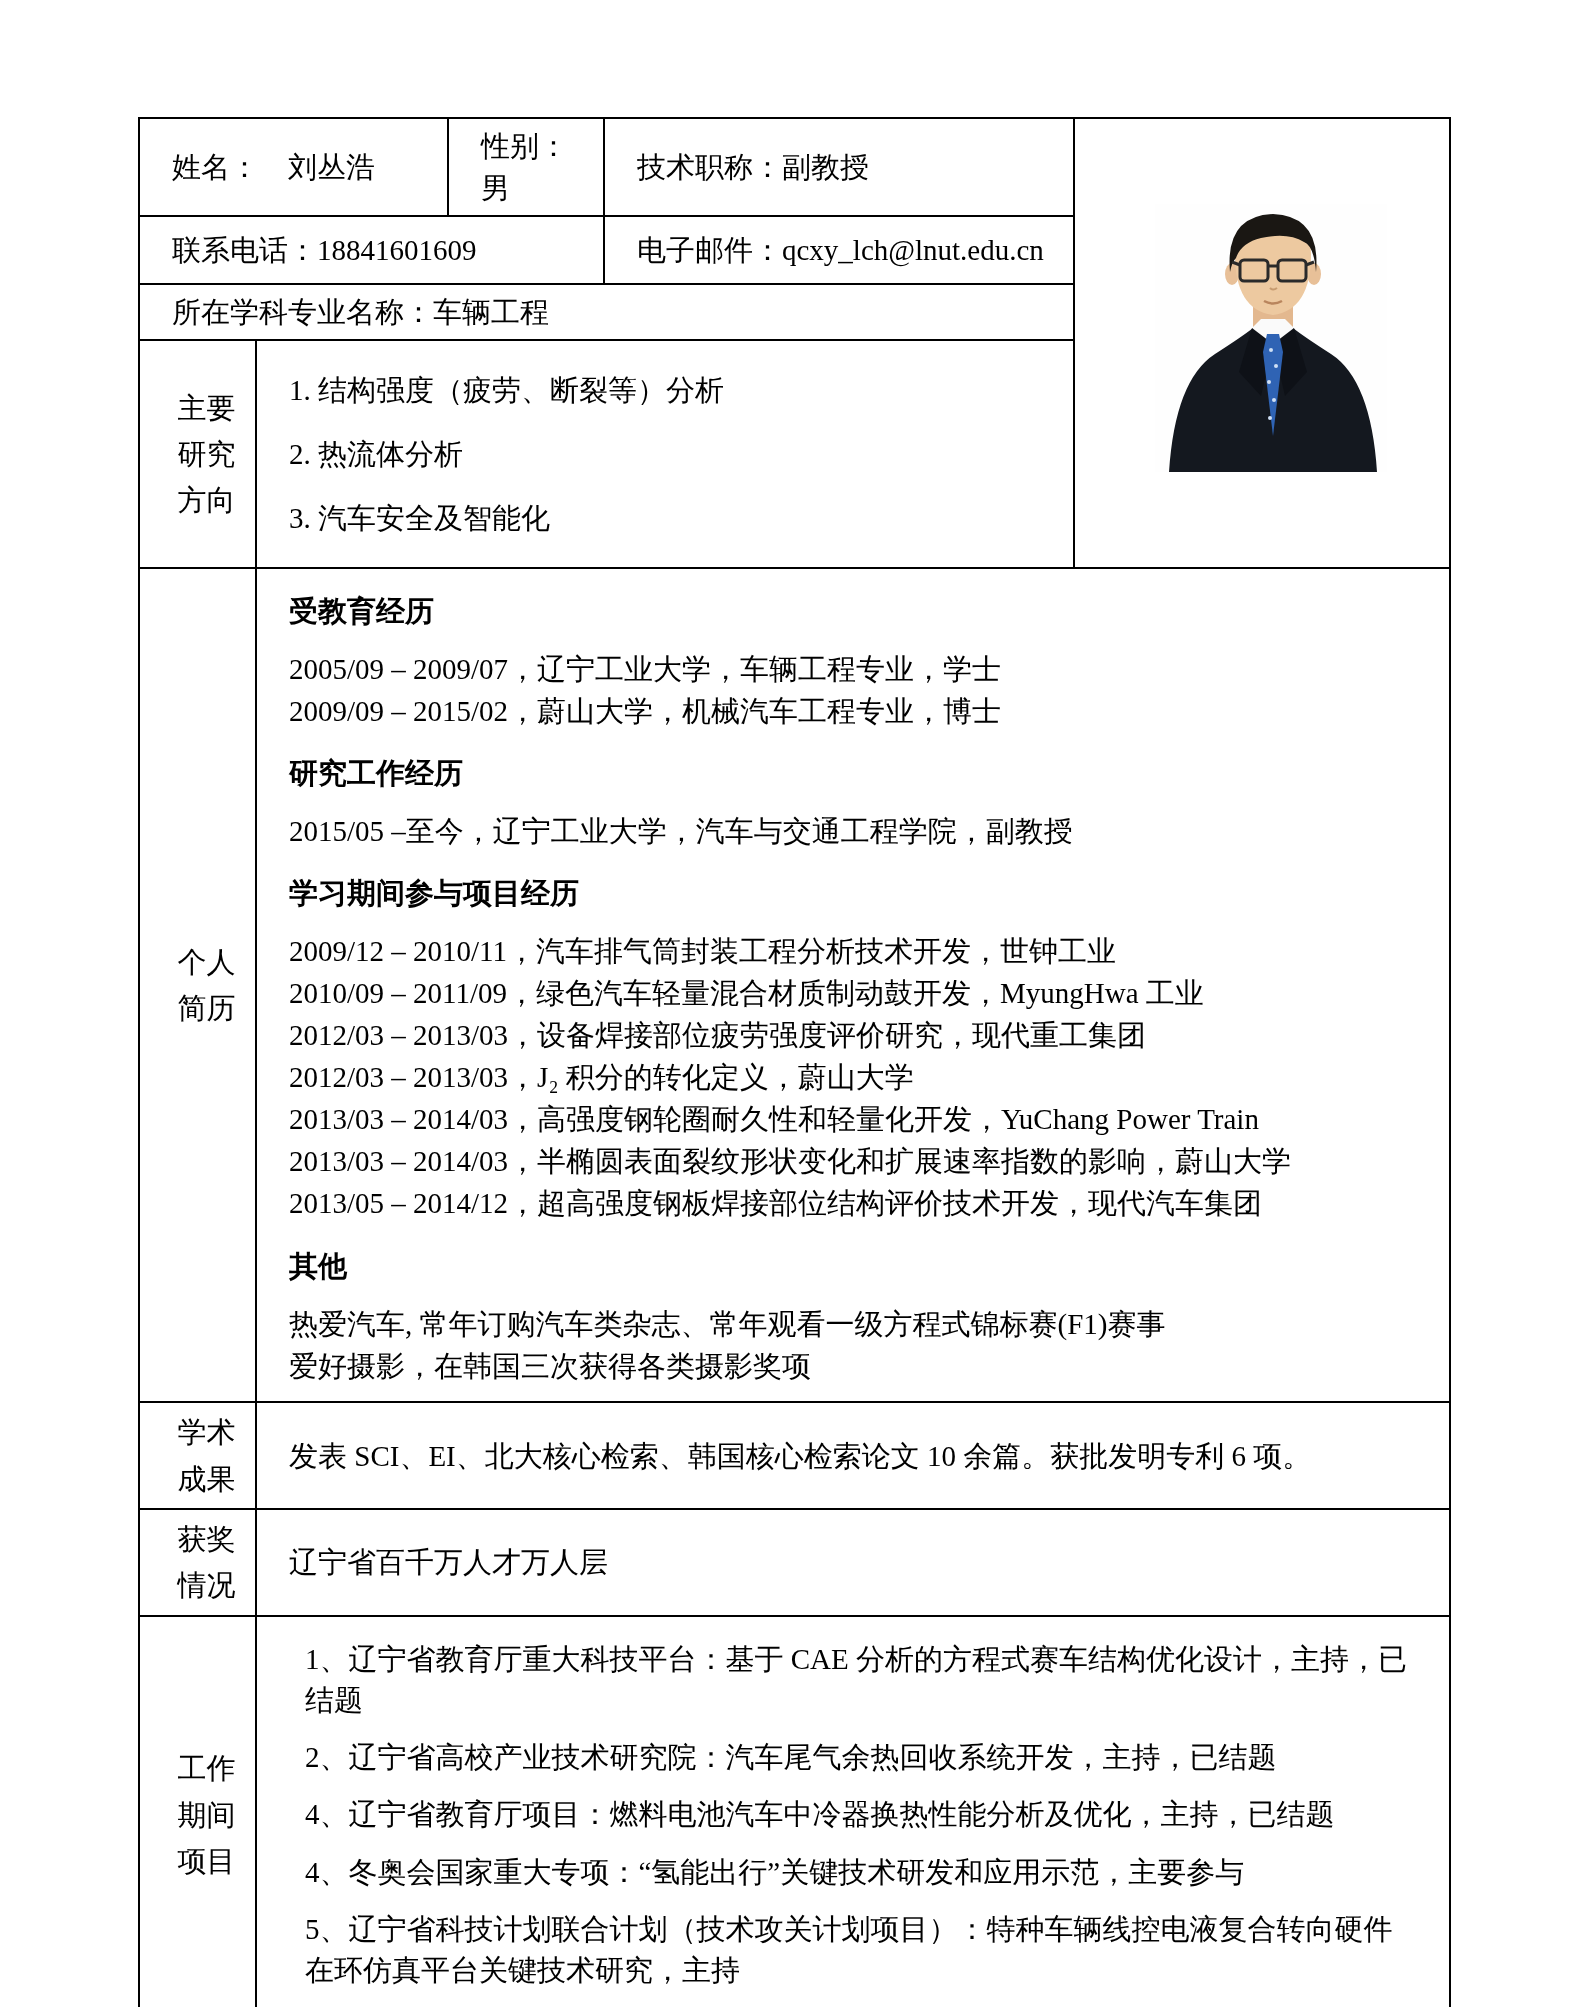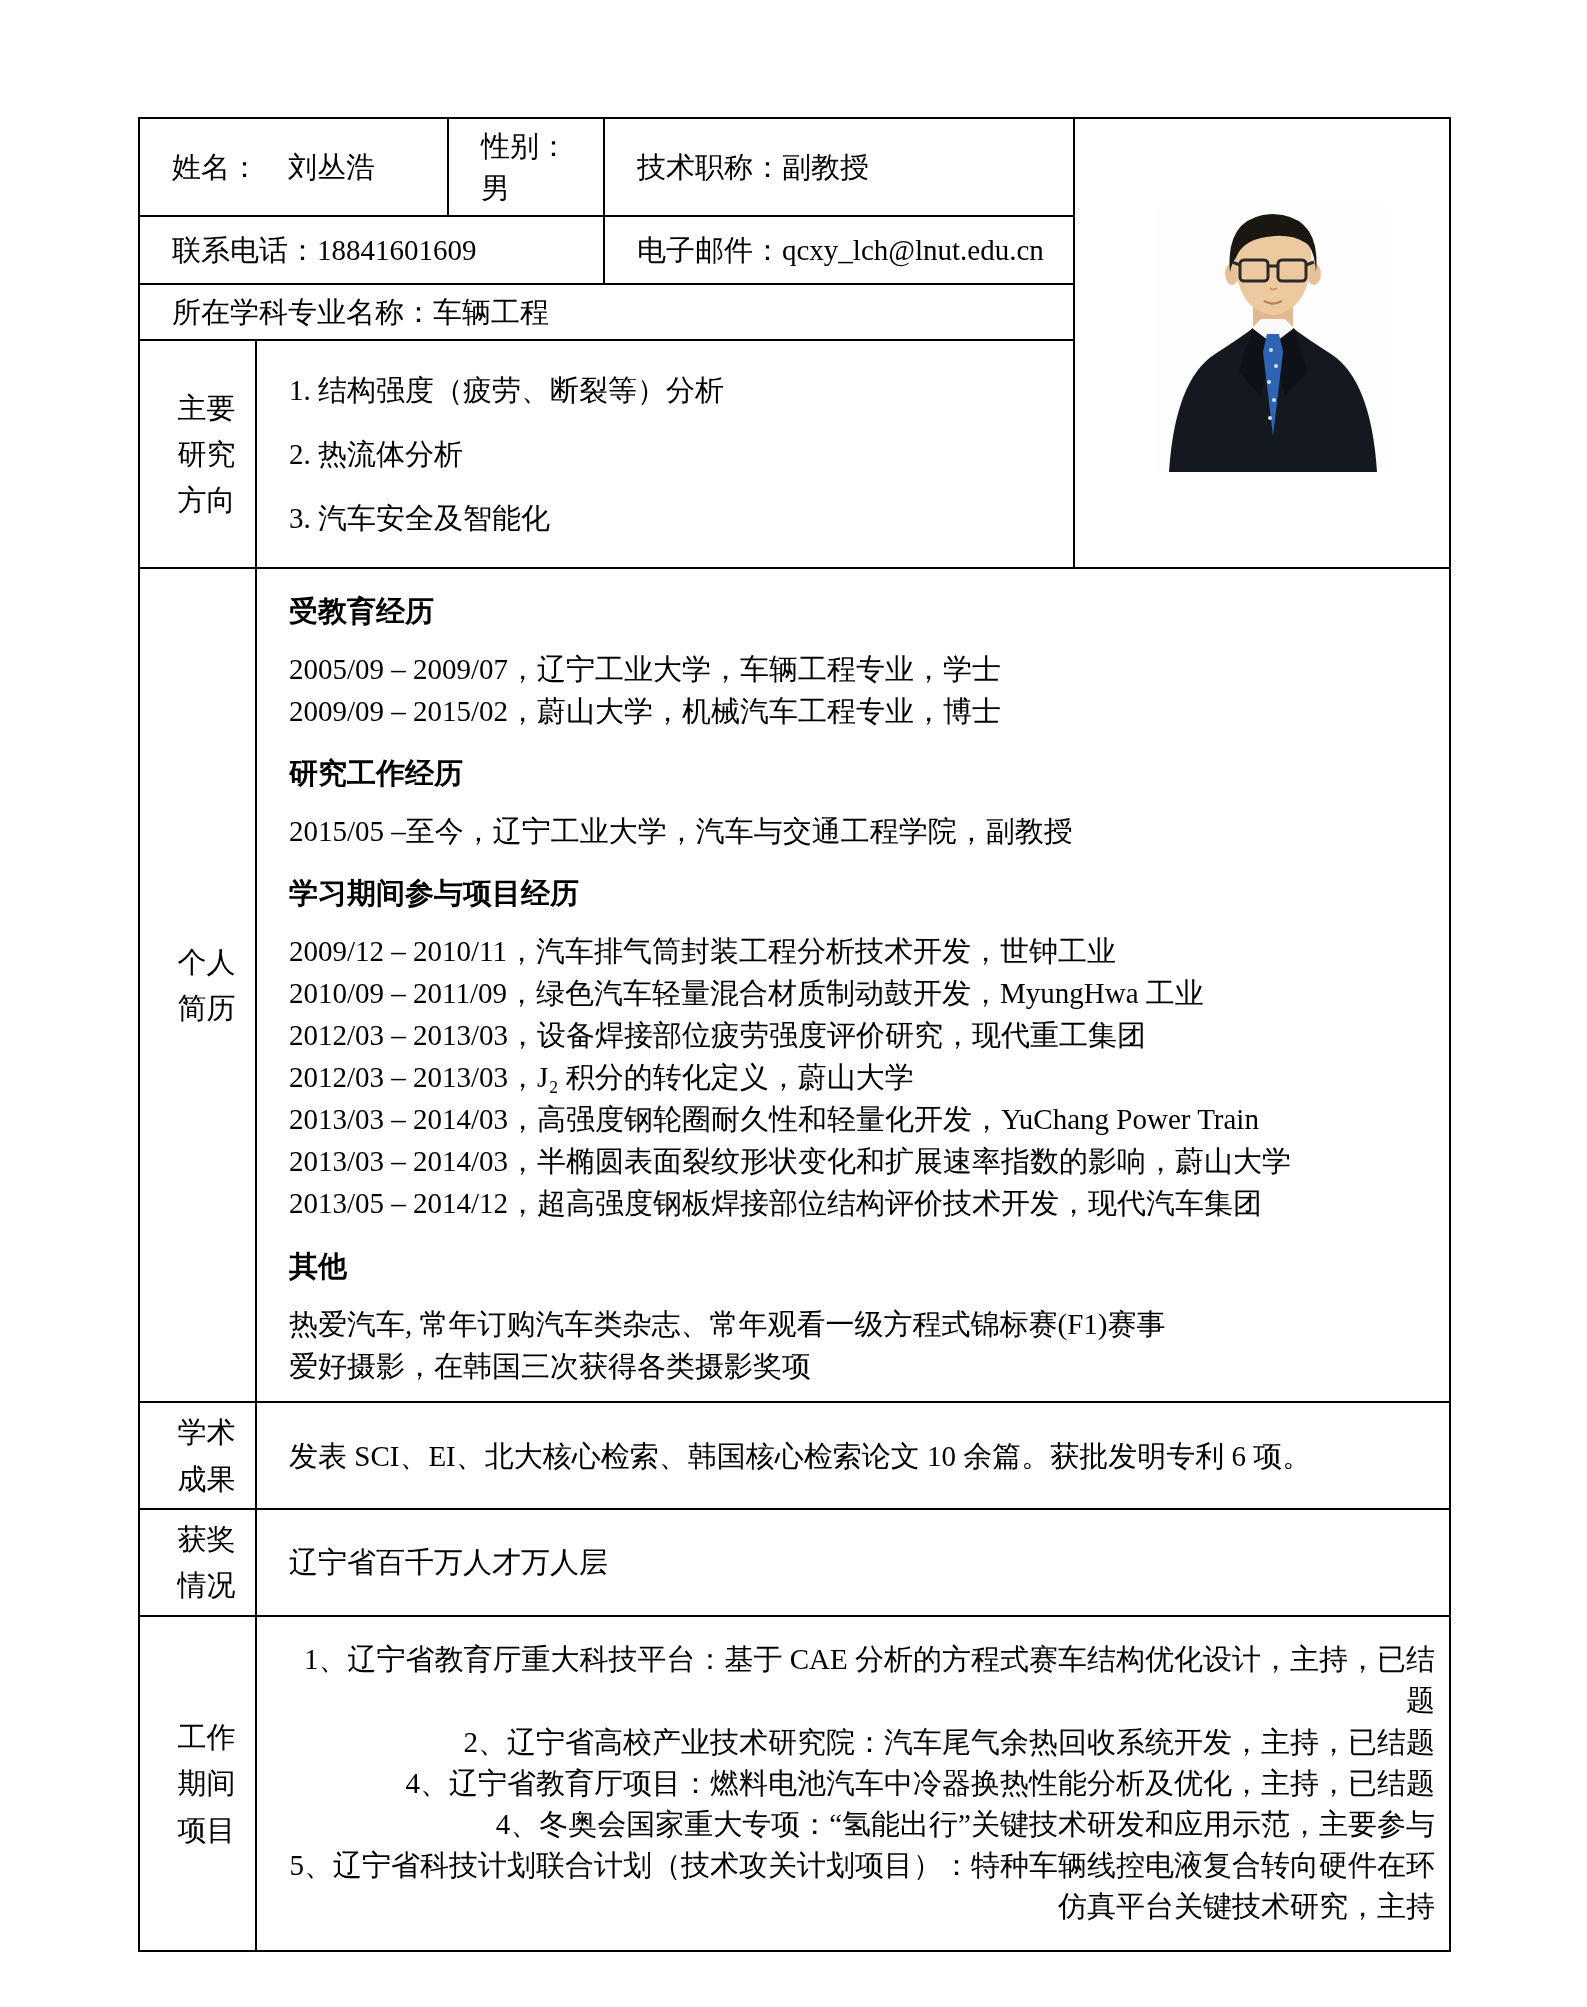--- a/index.html
+++ b/index.html
@@ -39,21 +39,21 @@
   .top-align { vertical-align: top; border-radius: 20px; }
   .photo-cell {
     vertical-align: top;
     text-align: center;
     padding: 28px 0 0 0;
   }
   .rd-item { margin: 22px 0; }
   .sec-title { font-weight: bold; margin: 20px 0 16px 0; }
   .sec-title.first { margin-top: 6px; }
   .sec-line { margin: 0; }
-  .proj-item { margin: 0; line-height: 1.42; text-align: right; }
+  .proj-item { margin: 16px; line-height: 1.42; }
   .resume-cell { padding-top: 6px; padding-bottom: 6px; }
   .projects-cell { padding-top: 8px; }
 </style>
 </head>
 <body>
 
 <div class="page">
   <table class="cv">
     <colgroup>
       <col style="width:117px">

